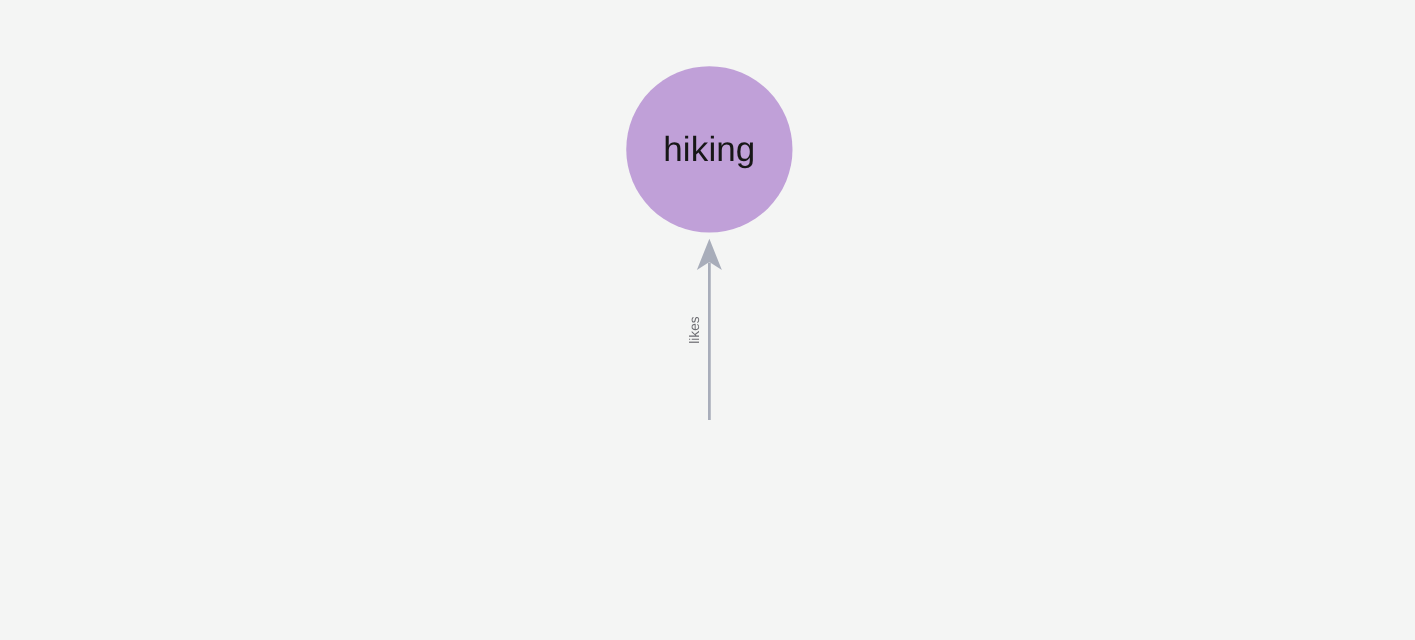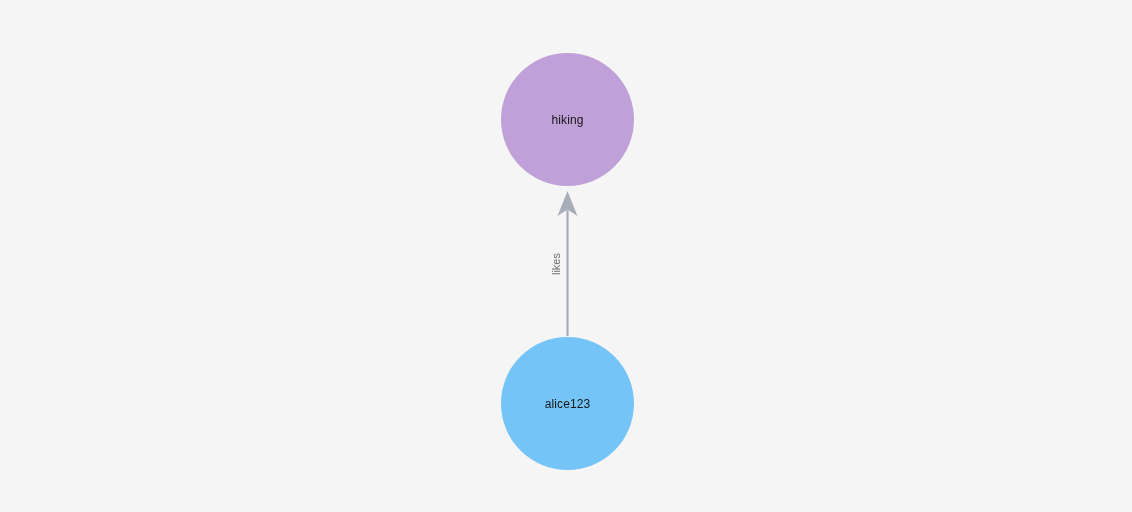--- a/index.html
+++ b/index.html
@@ -29,21 +29,21 @@
   .node-circle {
     position: absolute;
     border-radius: 50%;
     display: flex;
     align-items: center;
     justify-content: center;
     box-sizing: border-box;
   }
   .node-label {
     font-family: "Liberation Sans", sans-serif;
-    font-size: 12px;
+    font-size: 28px;
     color: #171717;
     letter-spacing: 0.1px;
     white-space: nowrap;
     pointer-events: none;
   }
   #node-hiking {
     left: 501px;
     top: 53px;
     width: 133px;
     height: 133px;
@@ -82,19 +82,16 @@
     <g>
       <line x1="567.5" y1="336" x2="567.5" y2="210" stroke="#a8adba" stroke-width="2.2" stroke-linecap="butt"></line>
       <polygon points="567.5,191 577.5,216 567.5,209.5 557.5,216" fill="#a8adba"></polygon>
     </g>
   </svg>
 
   <div class="node-circle" id="node-hiking">
     <span class="node-label">hiking</span>
   </div>
 
-  <div class="node-circle" id="node-alice123">
-    <span class="node-label">alice123</span>
-  </div>
 
   <div class="edge-label" id="edge-label-likes">likes</div>
 
 </div>
 
 </body></html>

